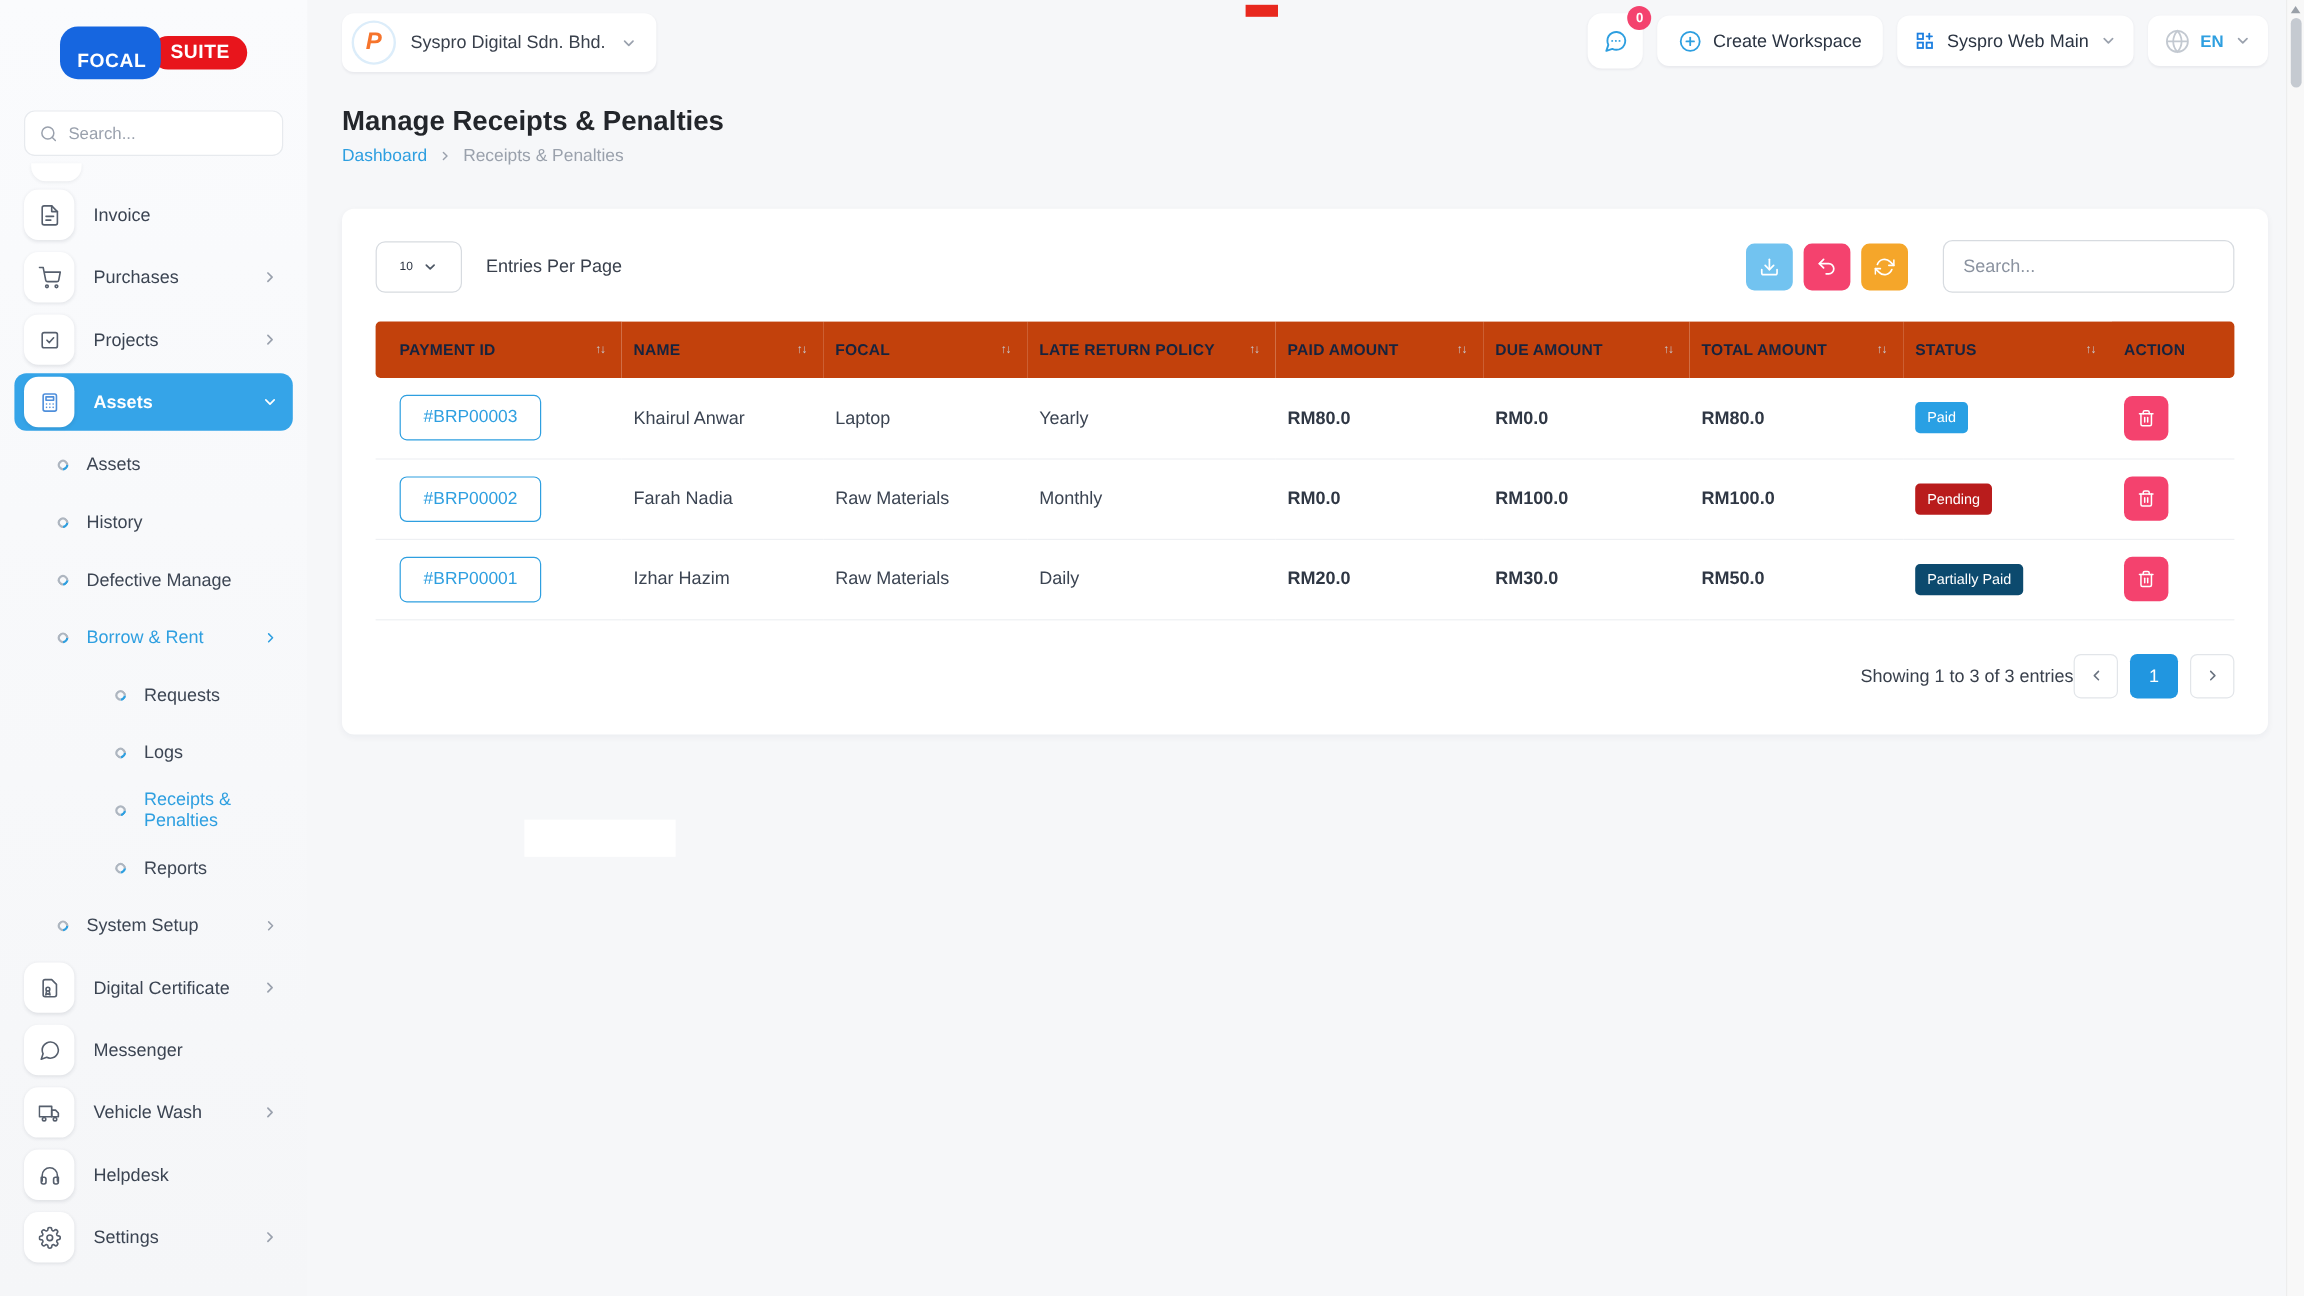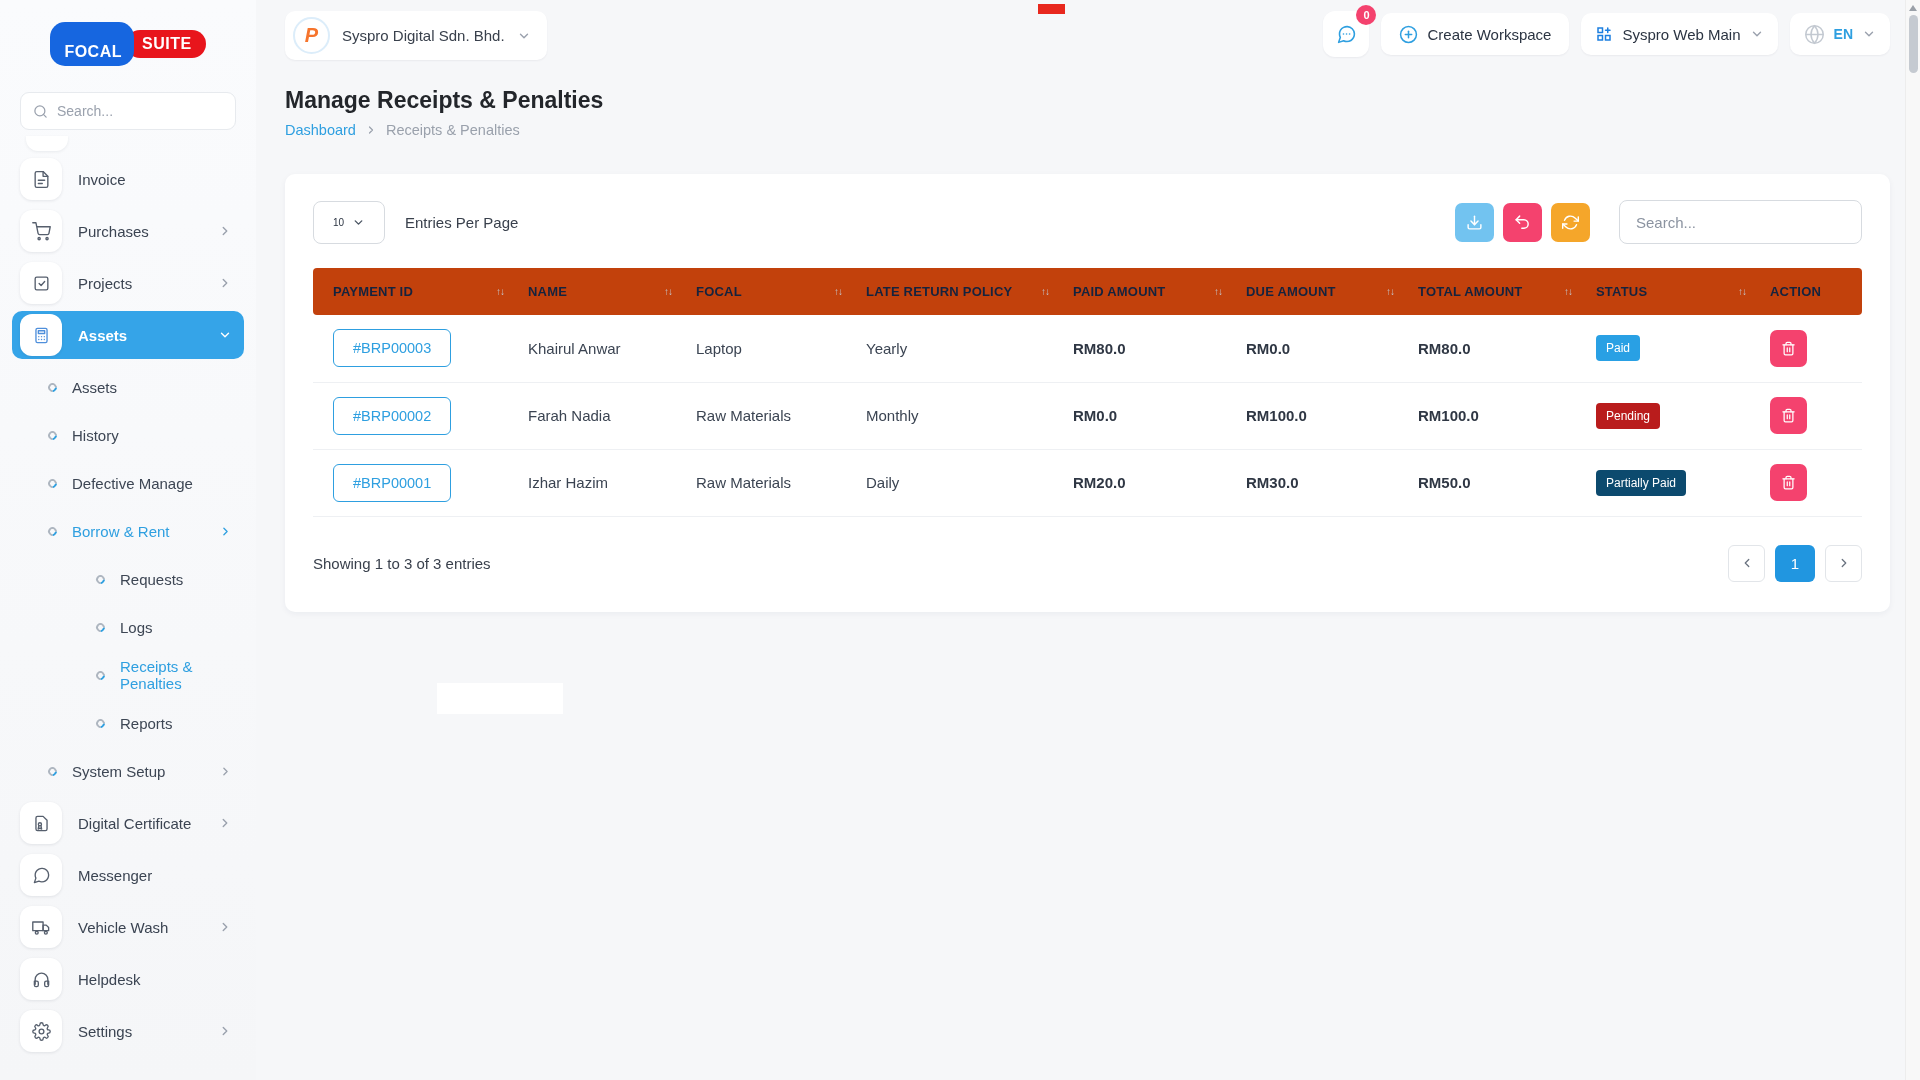--- a/index.html
+++ b/index.html
@@ -108,21 +108,21 @@
   .amount { font-weight:700; color:#2f3744; }
   .brp-btn { background:#fff; border:1px solid #2e9fe0; color:#2e9fe0; border-radius:6px;
     padding:10px 19px; font-size:14.5px; cursor:pointer; font-family:inherit; }
   .badge { display:inline-block; color:#fff; font-size:12px; border-radius:4px; padding:6px 10px; }
   .b-paid { background:#29a0e4; }
   .b-pending { background:#b91c1c; }
   .b-partial { background:#0c4a6e; }
   .del-btn { width:37px; height:37px; border:none; border-radius:7px; background:#f4426e;
     color:#fff; cursor:pointer; display:flex; align-items:center; justify-content:center; }
 
-  .card-footer { display:flex; align-items:center; justify-content:space-between; margin-top:28px; }
+  .card-footer { display:flex; align-items:center; justify-content:flex-end; margin-top:28px; }
   .showing { font-size:15px; color:#39404c; }
   .pager { display:flex; align-items:center; gap:10px; }
   .pg-btn { width:37px; height:37px; background:#fff; border:1px solid #e2e5e9; border-radius:6px;
     display:flex; align-items:center; justify-content:center; color:#6a7380; cursor:pointer; }
   .pg-cur { width:40px; height:37px; background:#2196e0; border-radius:6px; color:#fff;
     display:flex; align-items:center; justify-content:center; font-size:15px; cursor:pointer; }
 
   
   .white-artifact { position:absolute; left:437px; top:683px; width:126px; height:31px; background:#fff; }
   .red-artifact { position:absolute; left:1038px; top:4px; width:27px; height:10px; background:#e8281e; }

